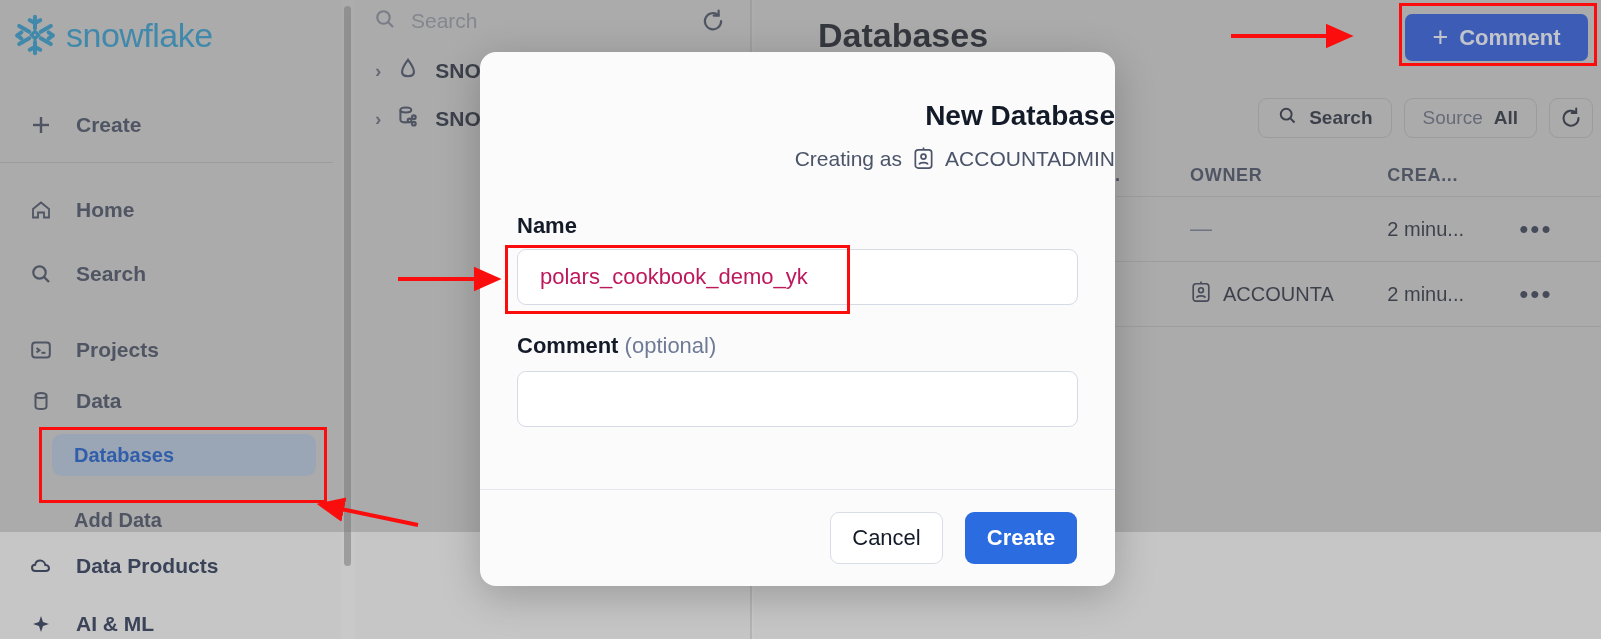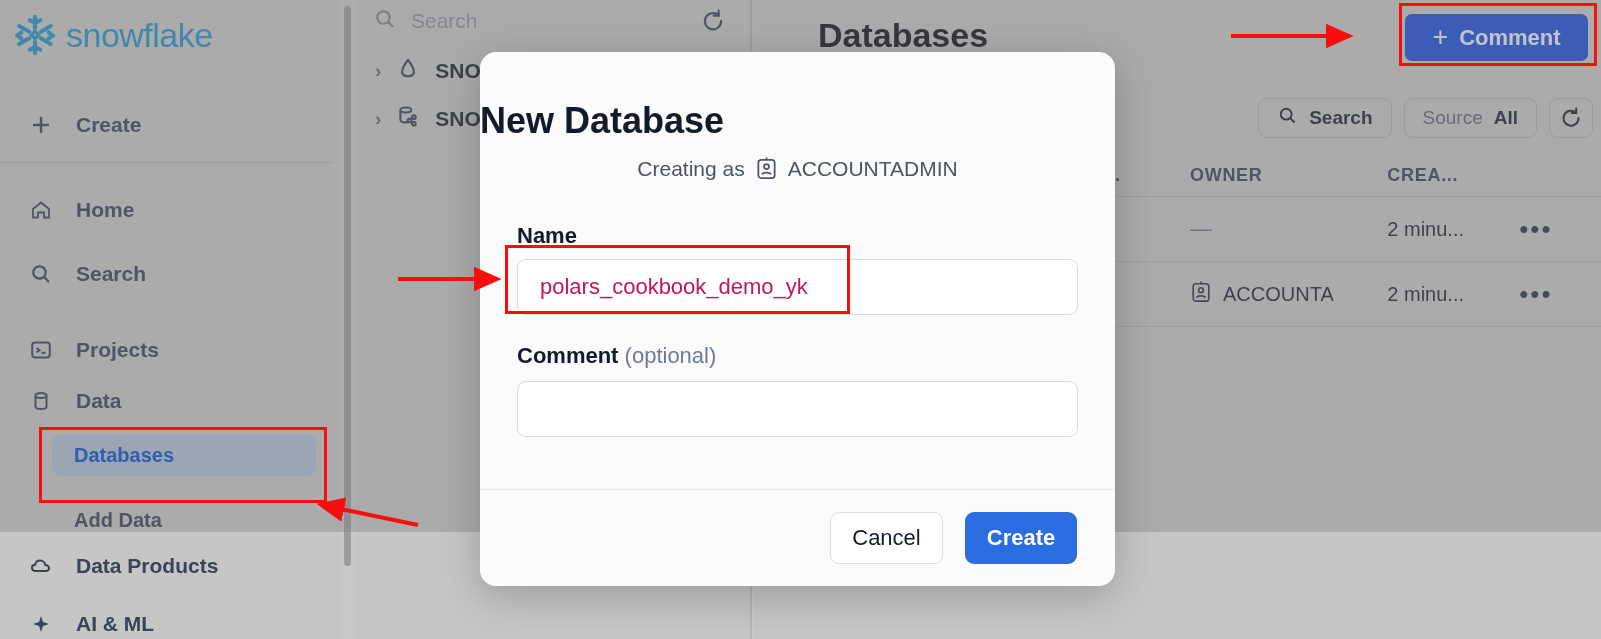--- a/index.html
+++ b/index.html
@@ -89,22 +89,22 @@
   .c-crea { width: 145px; }
   .c-more { width: 90px; color: #2a3348; font-size: 26px; letter-spacing: 2px; }
   .dash { color: #6b7388; font-size: 22px; }
 
   
   .modal {
     position: absolute; left: 480px; top: 52px; width: 635px; height: 534px;
     background: #fbfbfc; border-radius: 16px; box-shadow: 0 10px 40px rgba(0,0,0,0.22);
     overflow: hidden;
   }
-  .modal-title { text-align: left; margin-top: 48px; font-size: 36px; font-weight: 700; color: #131a28; }
-  .modal-sub { margin-top: 14px; display: flex; align-items: center; justify-content: center; gap: 10px; font-size: 21px; color: #4b5468; }
+  .modal-title { text-align: right; margin-top: 48px; font-size: 28px; font-weight: 700; color: #131a28; }
+  .modal-sub { margin-top: 14px; display: flex; align-items: center; justify-content: flex-end; gap: 10px; font-size: 21px; color: #4b5468; }
   .badge-ic { width: 23px; height: 25px; }
   .field { margin: 0 37px; }
   .field-label { font-size: 22px; color: #131a28; font-weight: 600; }
   .field-label .optional { color: #6f7b96; font-weight: 400; }
   .txt-input {
     margin-top: 10px; width: 561px; height: 56px; border: 1.5px solid #d5dae4;
     border-radius: 9px; background: #fff; font-size: 22px; color: #be185d;
     padding: 0 22px; font-family: Liberation Sans, sans-serif; outline: none;
   }
   .txt-area {

